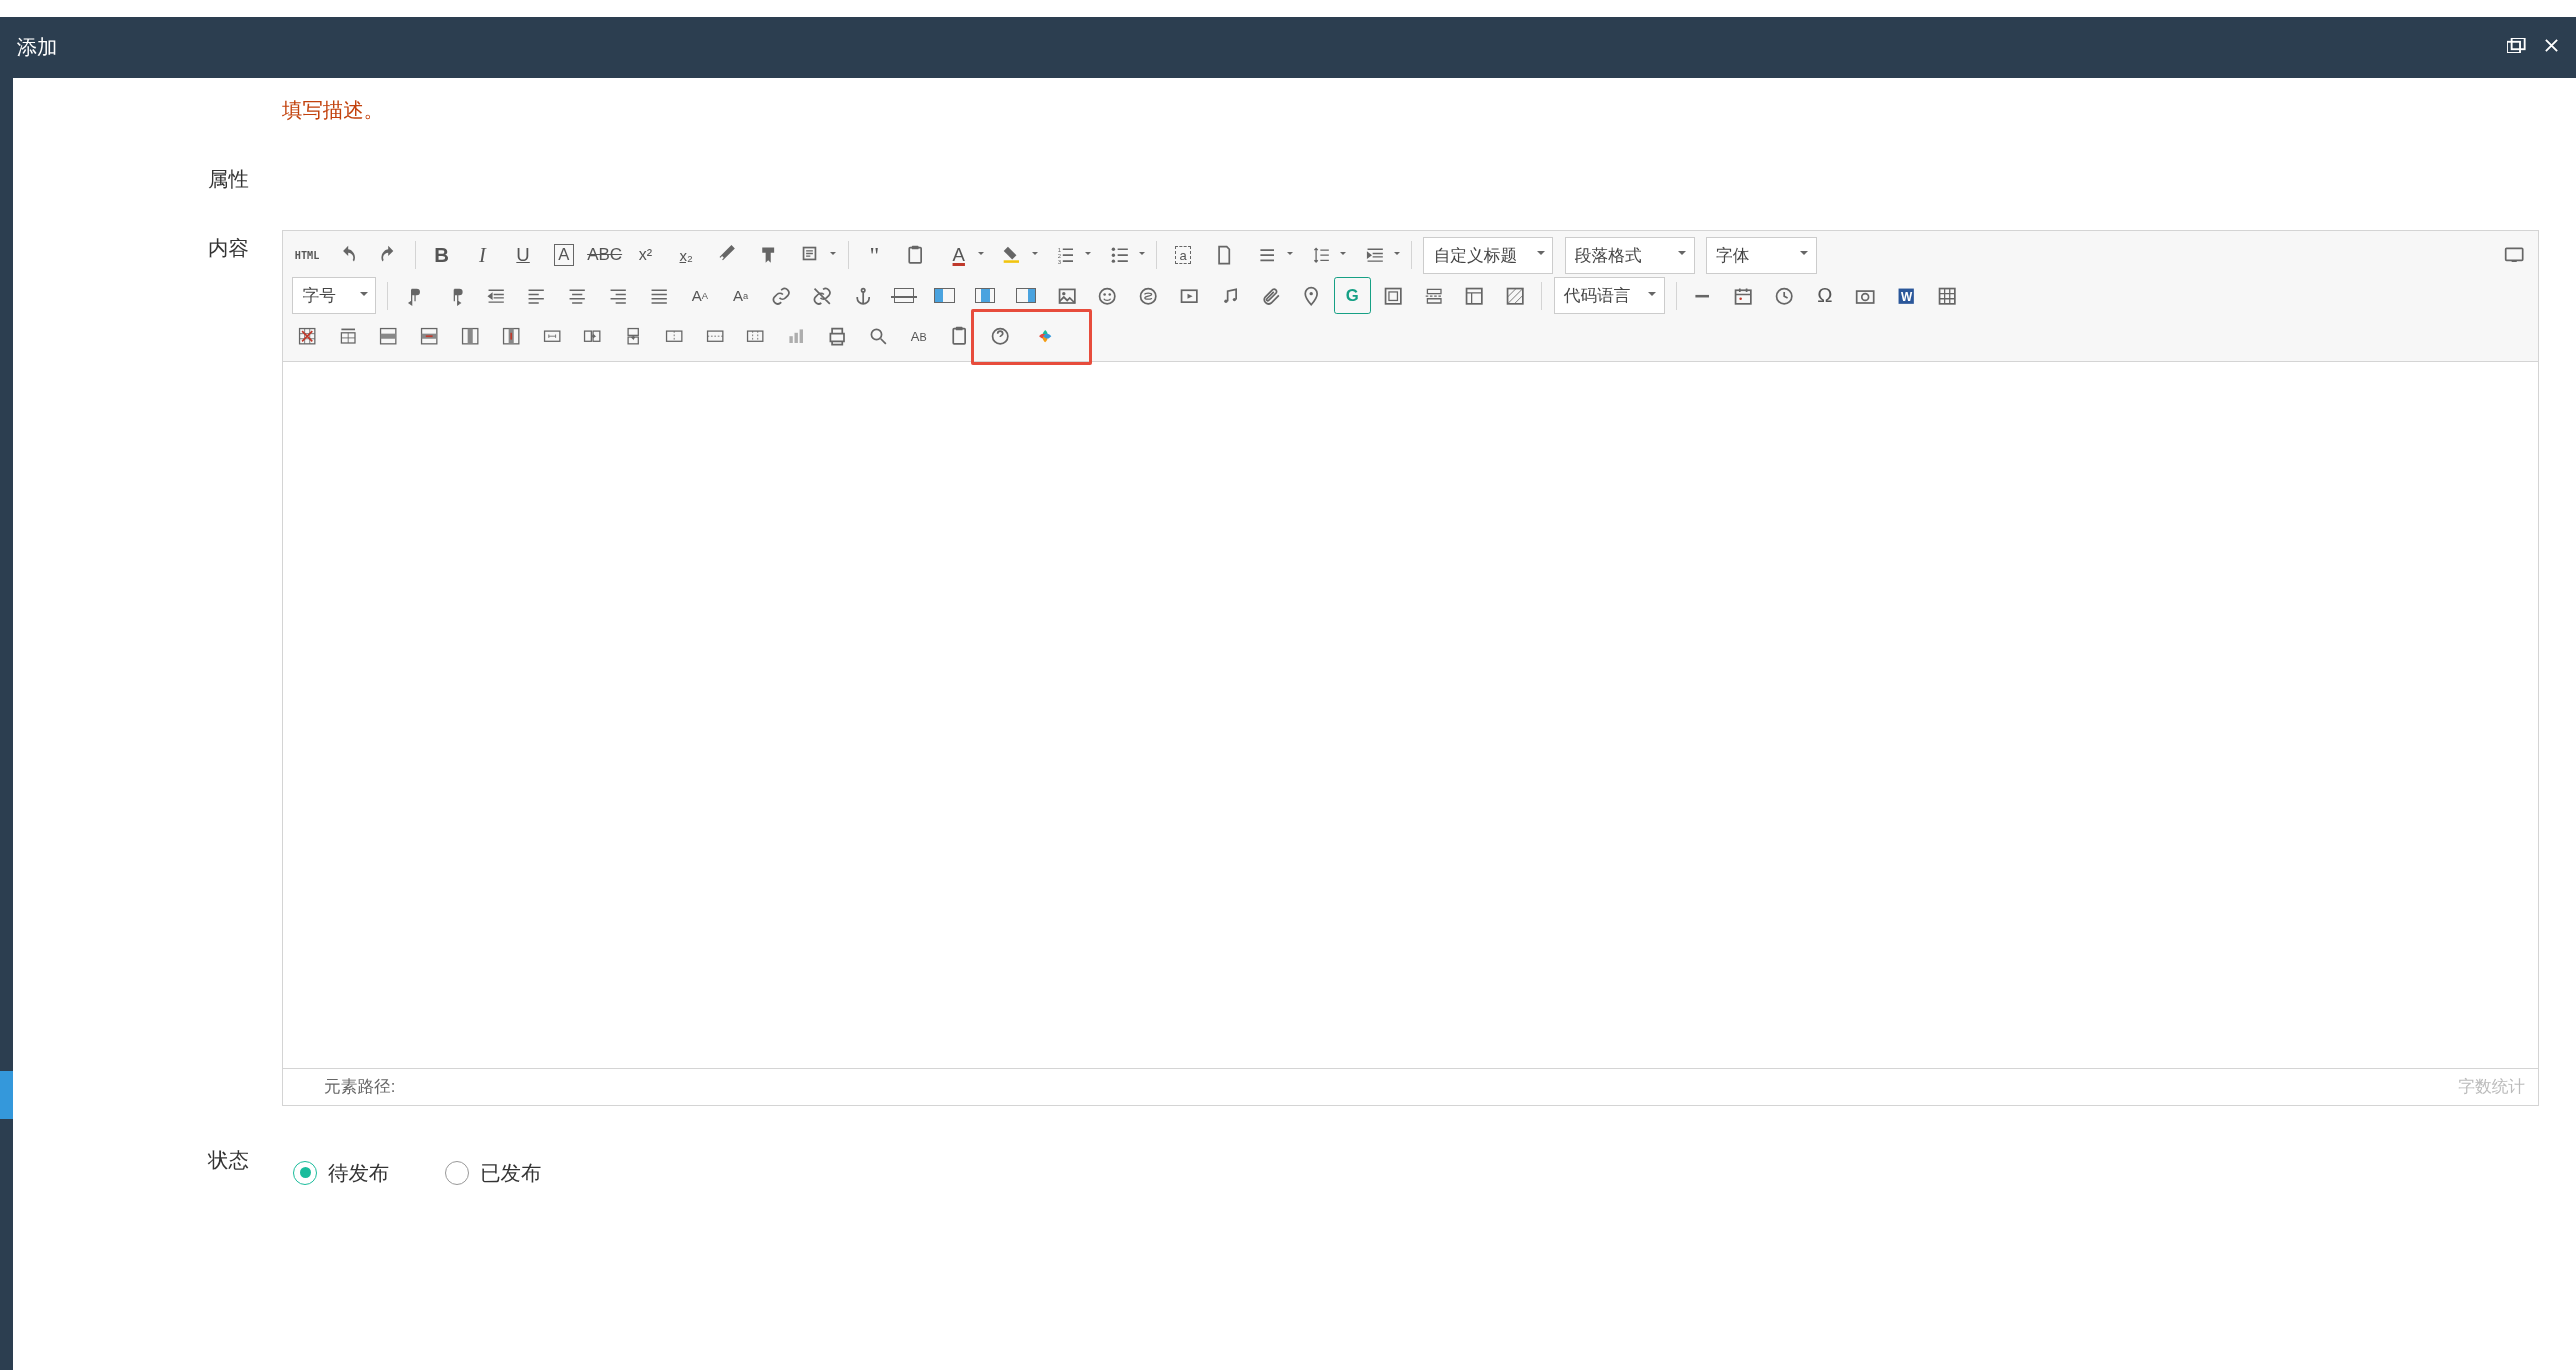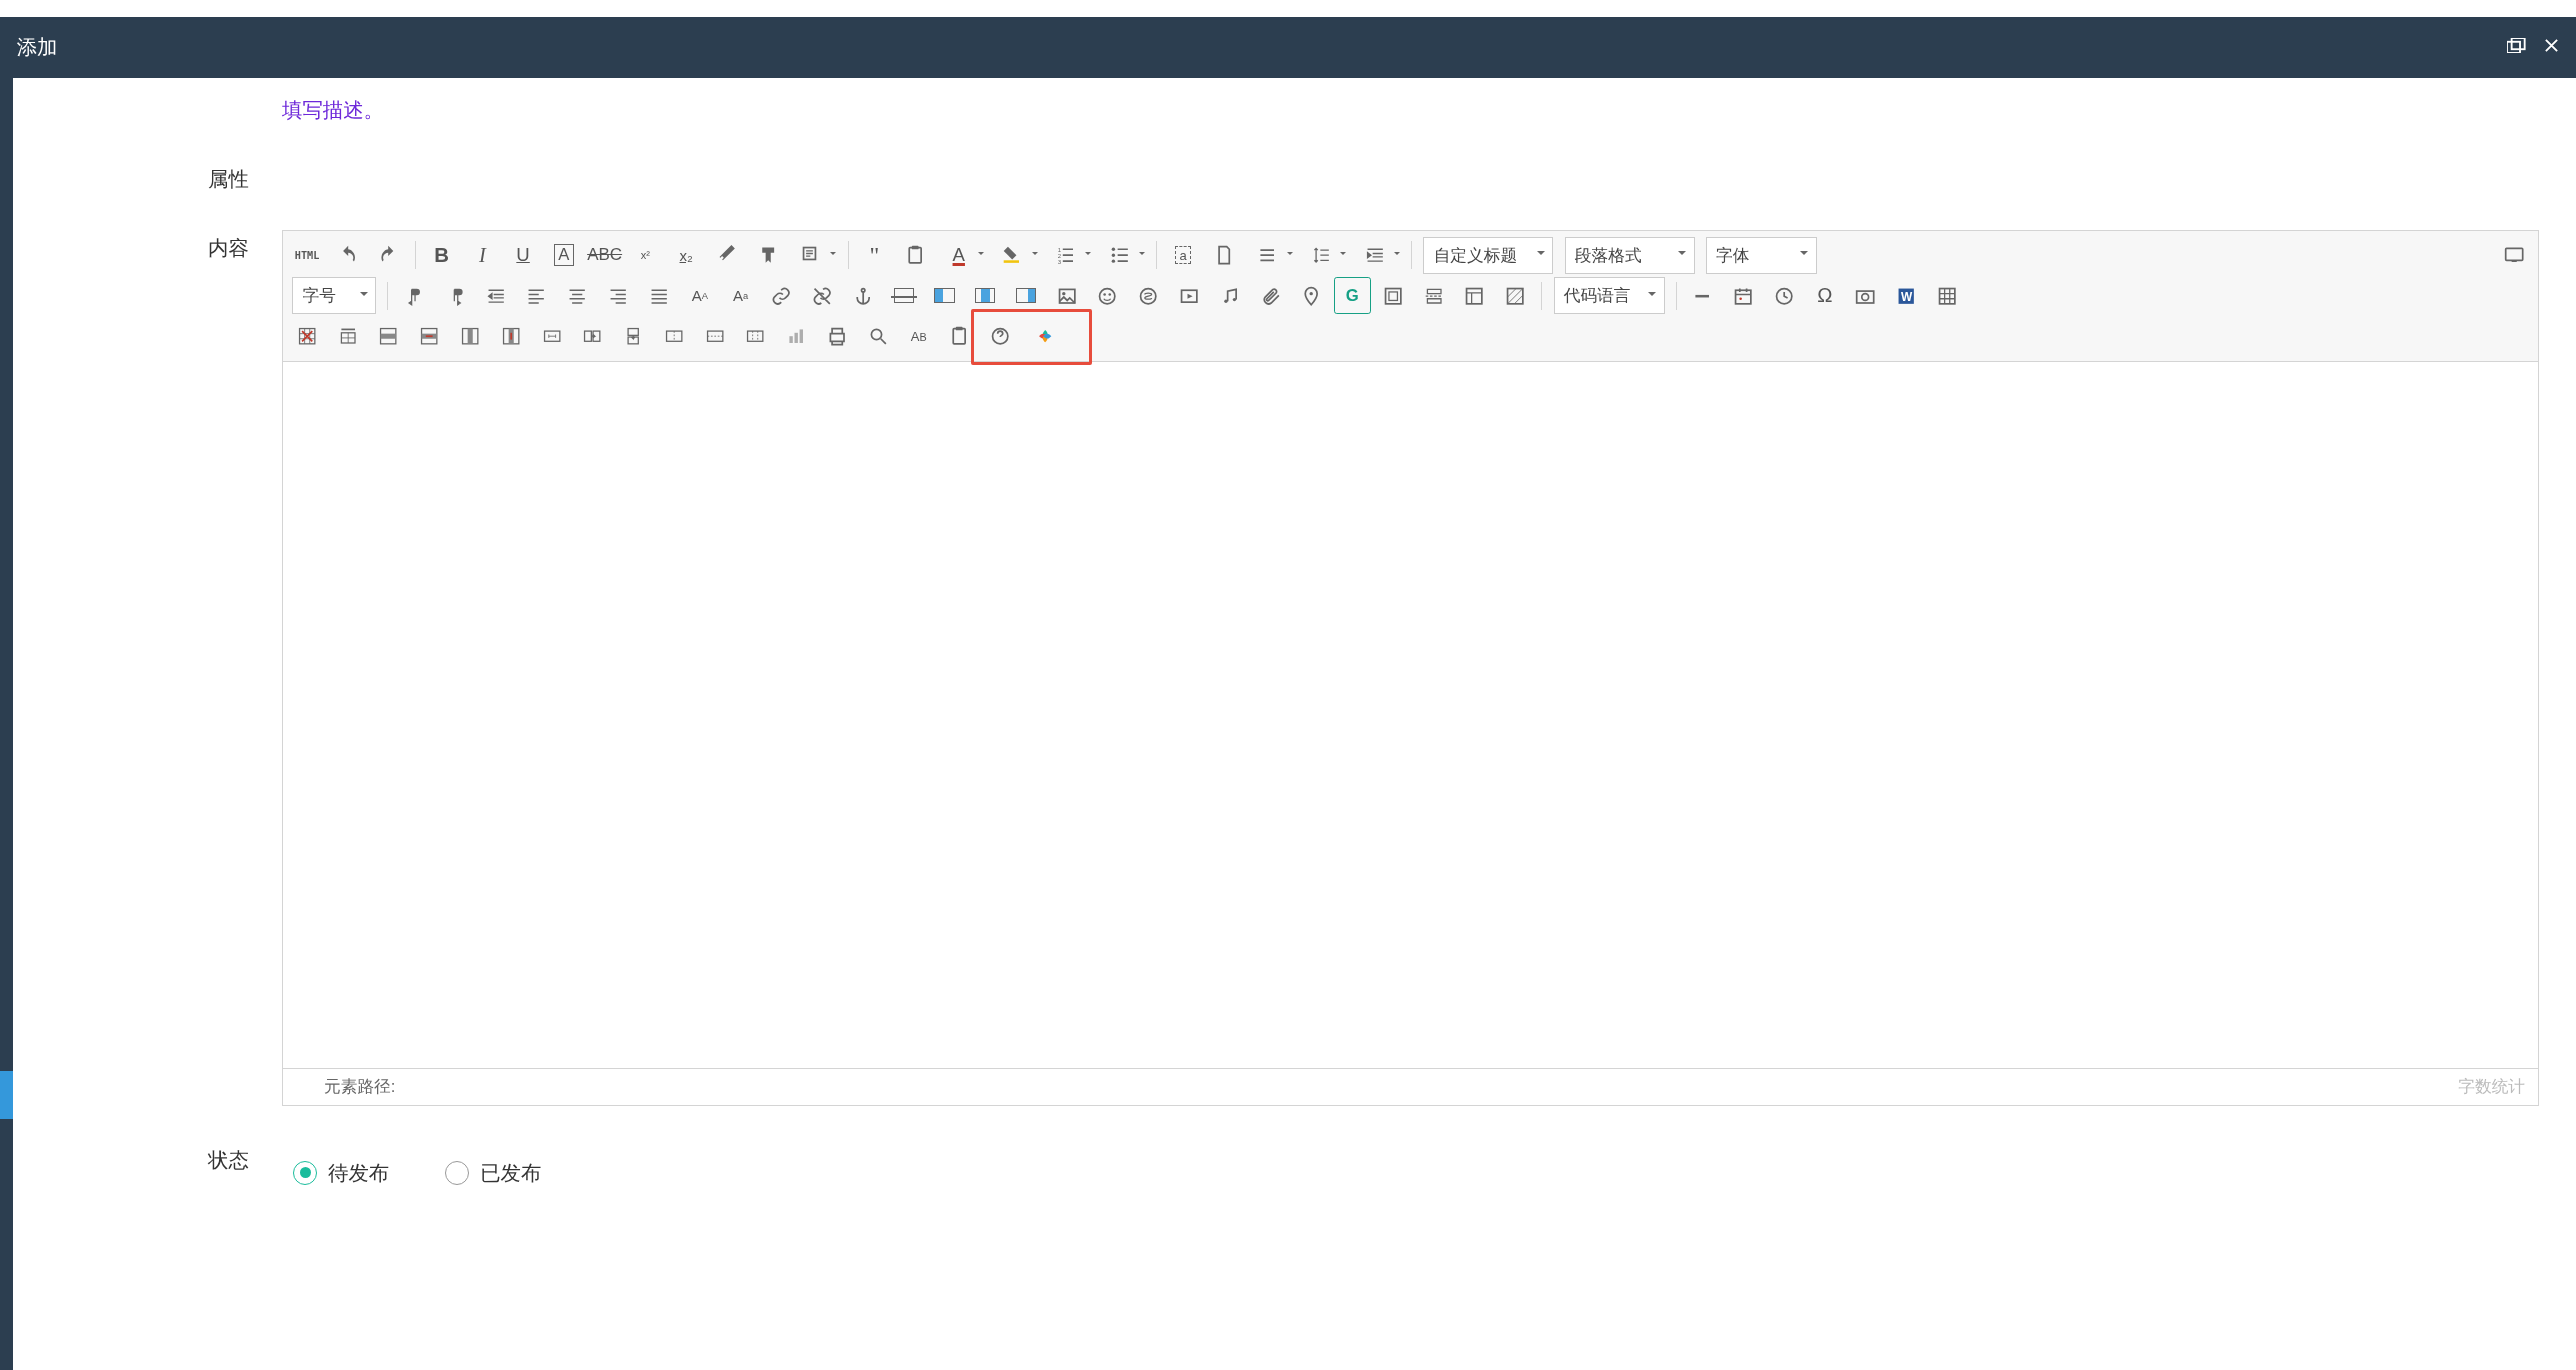--- a/index.html
+++ b/index.html
@@ -9,21 +9,21 @@
 .header { height: 61px; background: #2c3e50; color: #fff; display: flex; align-items: center; justify-content: space-between; padding: 0 16.7px; }
 .header-title { font-size: 20.4px; font-family: Liberation Serif, serif; }
 .header-actions { display: flex; gap: 18.6px; align-items: center; }
 .header-actions svg { fill: #fff; }
 
 .body-area { display: flex; height: calc(100vh - 78px); }
 .sidebar { width: 13px; background: #2c3e50; height: 100%; position: relative; }
 .sidebar-blue { position: absolute; bottom: 251px; left: 0; width: 13px; height: 48px; background: #3498db; }
 
 .main { flex: 1; padding: 0 37px 37px 195px; overflow-y: auto; }
-.desc-placeholder { color: #6d28d9; font-size: 20.4px; margin: 18.6px 0 37px 74px; font-family: Liberation Mono, monospace; }
+.desc-placeholder { color: #c2410c; font-size: 20.4px; margin: 18.6px 0 37px 74px; font-family: Liberation Mono, monospace; }
 
 .form-row { display: flex; align-items: flex-start; margin-bottom: 37px; }
 .form-label { width: 74px; font-size: 20.4px; color: #333; padding-top: 3.7px; }
 .form-content { flex: 1; }
 
 .editor { border: 0.9px solid #d4d4d4; background: #ec4899; }
 .toolbar { background: #f7f7f7; border-bottom: 0.9px solid #d4d4d4; padding: 3.7px; display: flex; flex-wrap: wrap; align-items: center; }
 .tbtn { width: 37px; height: 37px; display: inline-flex; align-items: center; justify-content: center; cursor: pointer; color: #555; margin: 1.9px; border-radius: 1.9px; font-size: 16.7px; }
 .tbtn svg { width: 20.4px; height: 20.4px; fill: #666; }
 .tbtn.wdd { width: 50px; position: relative; }
@@ -116,21 +116,21 @@
                 </svg>
               </span>
             <span class="sep"></span>
             <span class="tbtn" style="font-weight:bold;font-size:20.4px;">B</span>
             <span class="tbtn" style="font-style:italic;font-size:20.4px;font-family:serif;">I</span>
             <span class="tbtn" style="text-decoration:underline;font-size:18.6px;">U</span>
             <span class="tbtn">
                 <span style="border:0.9px solid #666;padding:0 3.7px;">A</span>
               </span>
             <span class="tbtn" style="text-decoration:line-through;font-size:17px;">ABC</span>
-            <span class="tbtn" style="font-size:11px;">x²</span>
+            <span class="tbtn" style="font-size:16px;">x²</span>
             <span class="tbtn" style="font-size:15px;text-decoration:underline;">x₂</span>
             <span class="tbtn">
                 <svg viewBox="0 0 24 24">
                   <path d="M3 14l4 4 14-14-4-4L3 14zm3 3l-2-2 2-2 2 2-2 2z"></path>
                 </svg>
               </span>
             <span class="tbtn">
                 <svg viewBox="0 0 24 24">
                   <path d="M5 3h14v6H5zM9 9v12l3-3 3 3V9z"></path>
                 </svg>

